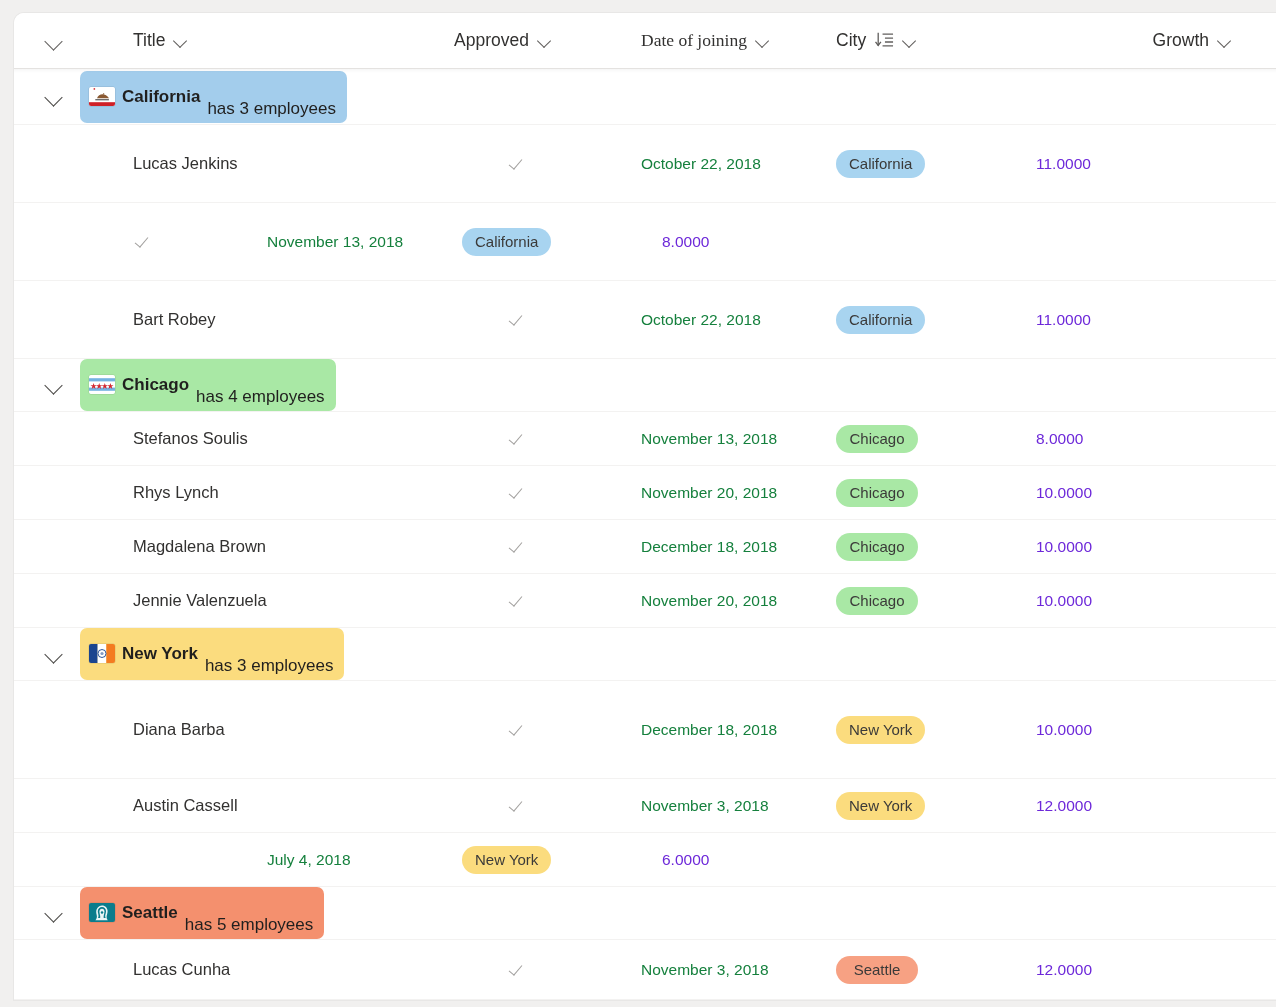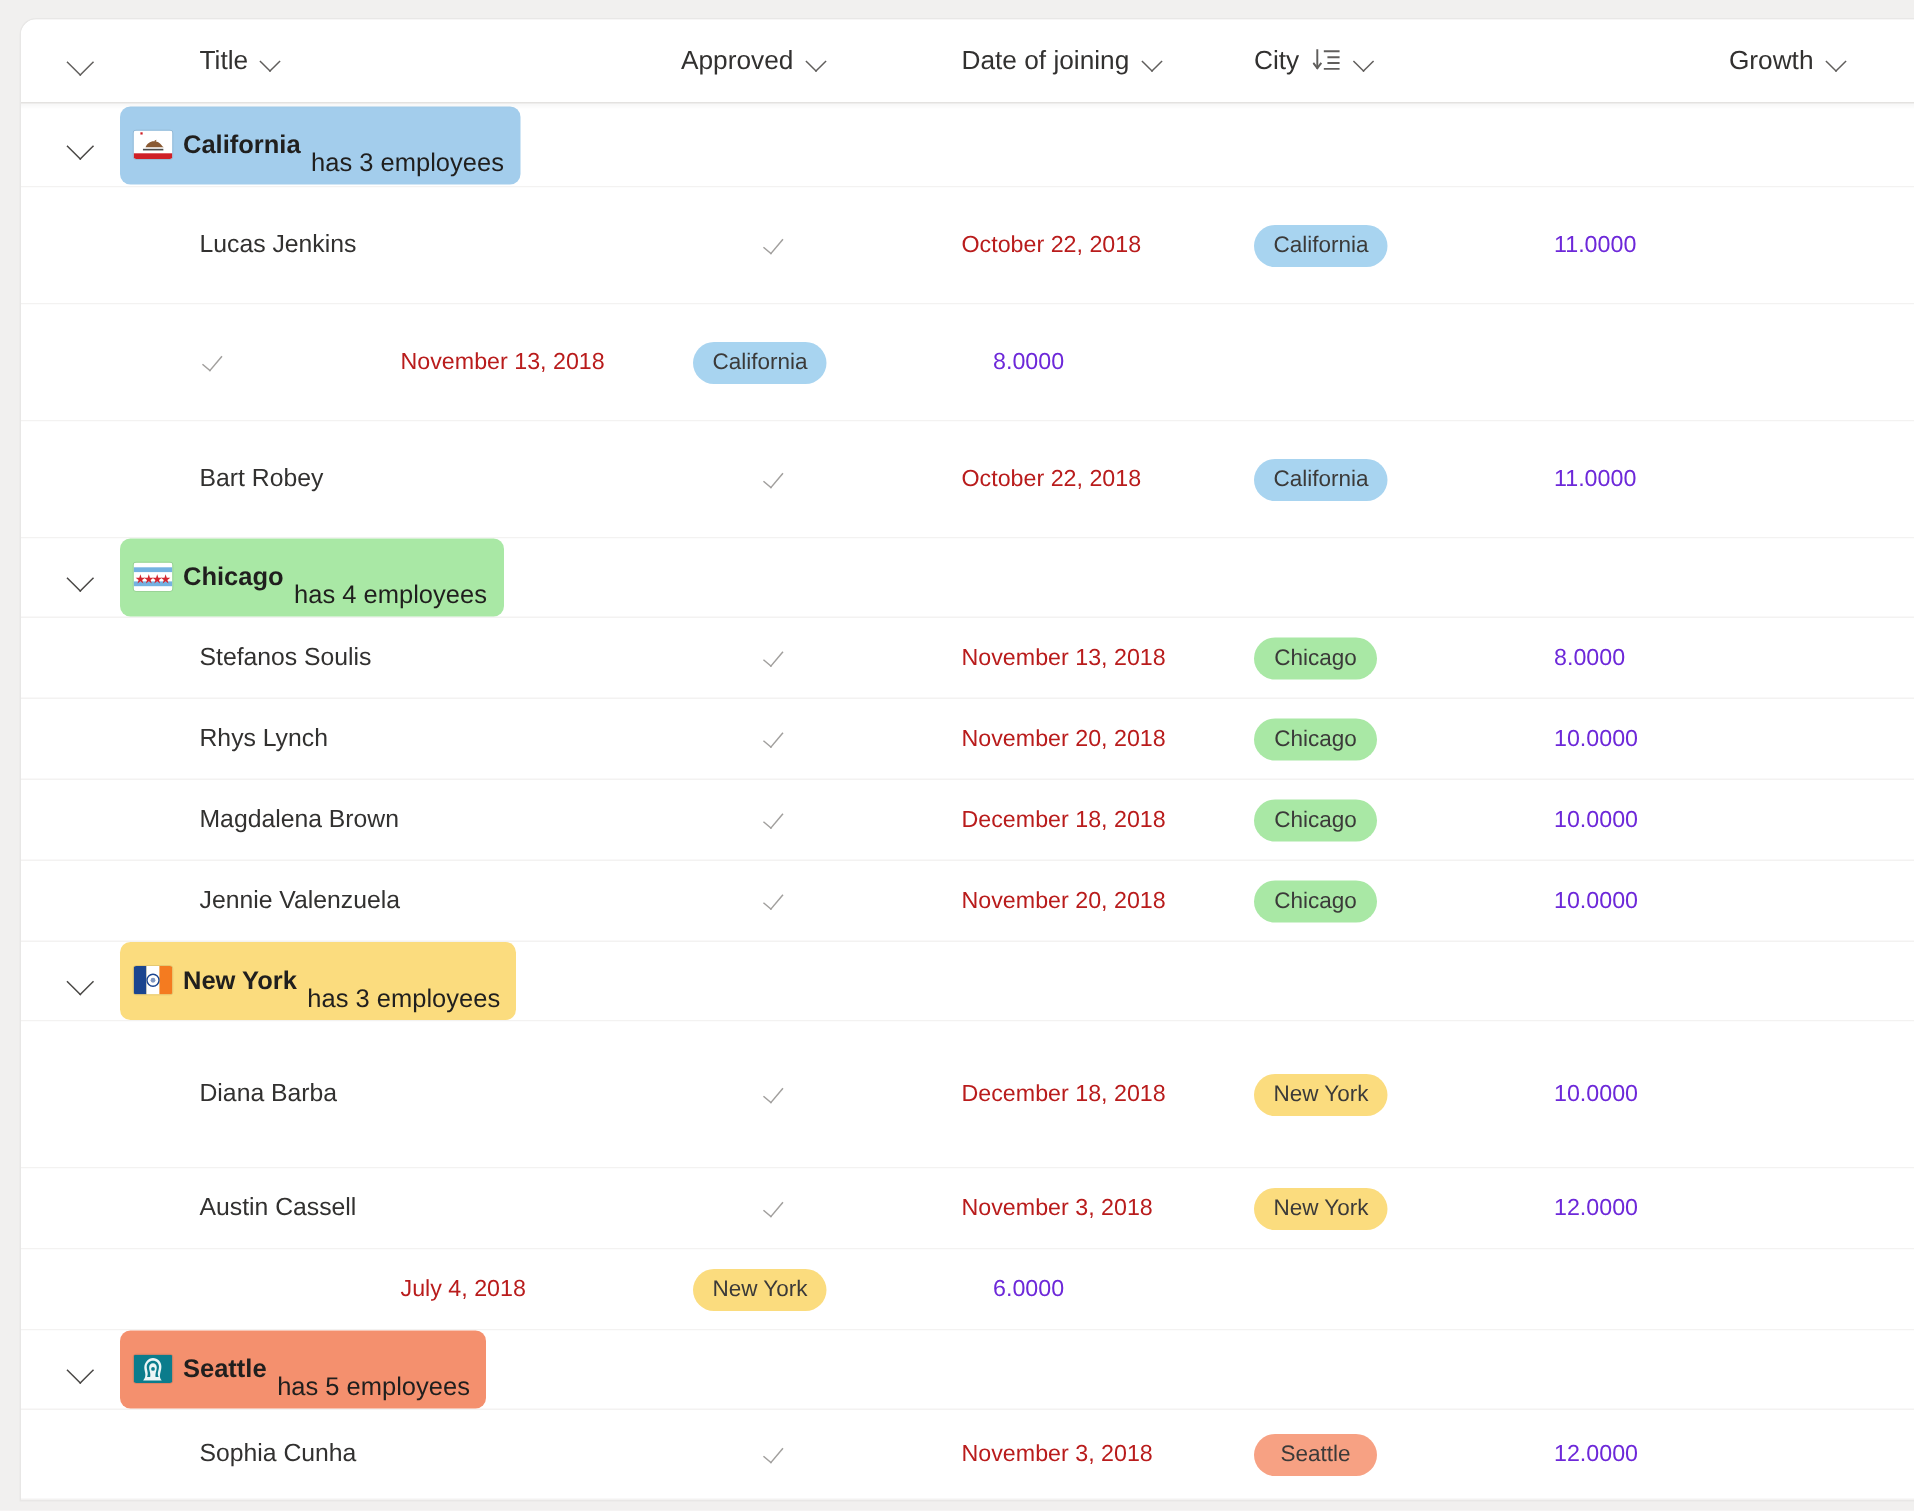--- a/index.html
+++ b/index.html
@@ -48,21 +48,21 @@
     font-size: 17.5px;
     color: #323130;
     font-weight: 400;
     box-sizing: border-box;
   }
   .hcell .label { white-space: nowrap; }
 
   .col-expander { width: 66px; flex: 0 0 66px; justify-content: center; padding-left: 14px;}
   .col-title    { width: 374px; flex: 0 0 374px; padding-left: 53px; }
   .col-approved { width: 187px; flex: 0 0 187px; padding-left: 0px; }
-  .col-date     { width: 195px; flex: 0 0 195px; padding-left: 0px; }
+  .col-date     { width: 195px; flex: 0 0 195px; padding-left: 0px; font-family: Liberation Serif, serif; }
   .col-city     { width: 196px; flex: 0 0 196px; padding-left: 0px; }
   .col-growth   { width: 200px; flex: 0 0 200px; padding-left: 0px; justify-content: flex-end; }
 
   .chev {
     display: inline-block;
     width: 14px; height: 14px;
     margin-left: 9px;
     position: relative;
     flex: 0 0 auto;
   }
@@ -140,21 +140,21 @@
   }
   .cell {
     box-sizing: border-box;
     display: flex;
     align-items: center;
     font-size: 16.5px;
   }
   .c-exp  { width: 66px;  flex: 0 0 66px; }
   .c-name { width: 374px; flex: 0 0 374px; padding-left: 53px; color: #323130; }
   .c-appr { width: 187px; flex: 0 0 187px; justify-content: flex-start; padding-left: 56px; }
-  .c-date { width: 195px; flex: 0 0 195px; color: #b91c1c; font-size: 15.5px; }
+  .c-date { width: 195px; flex: 0 0 195px; color: #15803d; font-size: 15.5px; }
   .c-city { width: 196px; flex: 0 0 196px; }
   .c-growth { width: 200px; flex: 0 0 200px; color: #6d28d9; font-size: 15.5px; padding-left: 4px;}
 
   .check {
     width: 18px; height: 18px;
     position: relative;
     display: inline-block;
   }
   .check::before{
     content:"";
@@ -413,21 +413,21 @@
                 <path d="M13 4.1c2.3 0 4 1.8 4 4.1 0 1.8-.8 3.2-.8 4.7 0 .8.2 1.5.6 2.1h-2.1c-.2-.8-.1-1.8.1-2.8.3-1.3.7-2.4.7-3.6 0-1.6-1-2.8-2.5-2.8s-2.6 1.2-2.6 2.9c0 1.3.5 2.4.7 3.7.2 1 .2 1.9 0 2.6H9c.3-.6.5-1.3.5-2.2 0-1.5-.7-2.9-.7-4.6 0-2.3 1.9-4.1 4.2-4.1z"></path>
                 <circle cx="13" cy="9.6" r="1.25"></circle>
               </g>
             </svg></span>
           <span class="gname">Seattle</span>
           <span class="gtail">has 5 employees</span>
         </span>
       </div>
       <div class="data-row" style="height: 60px;">
         <div class="cell c-exp"></div>
-        <div class="cell c-name">Sophia Cunha</div>
+        <div class="cell c-name">Lucas Cunha</div>
         <div class="cell c-appr">
           <span class="check"></span>
         </div>
         <div class="cell c-date">November 3, 2018</div>
         <div class="cell c-city">
           <span class="city-pill" style="background: rgb(247, 161, 131);">Seattle</span>
         </div>
         <div class="cell c-growth">12.0000</div>
       </div>
     </div>

